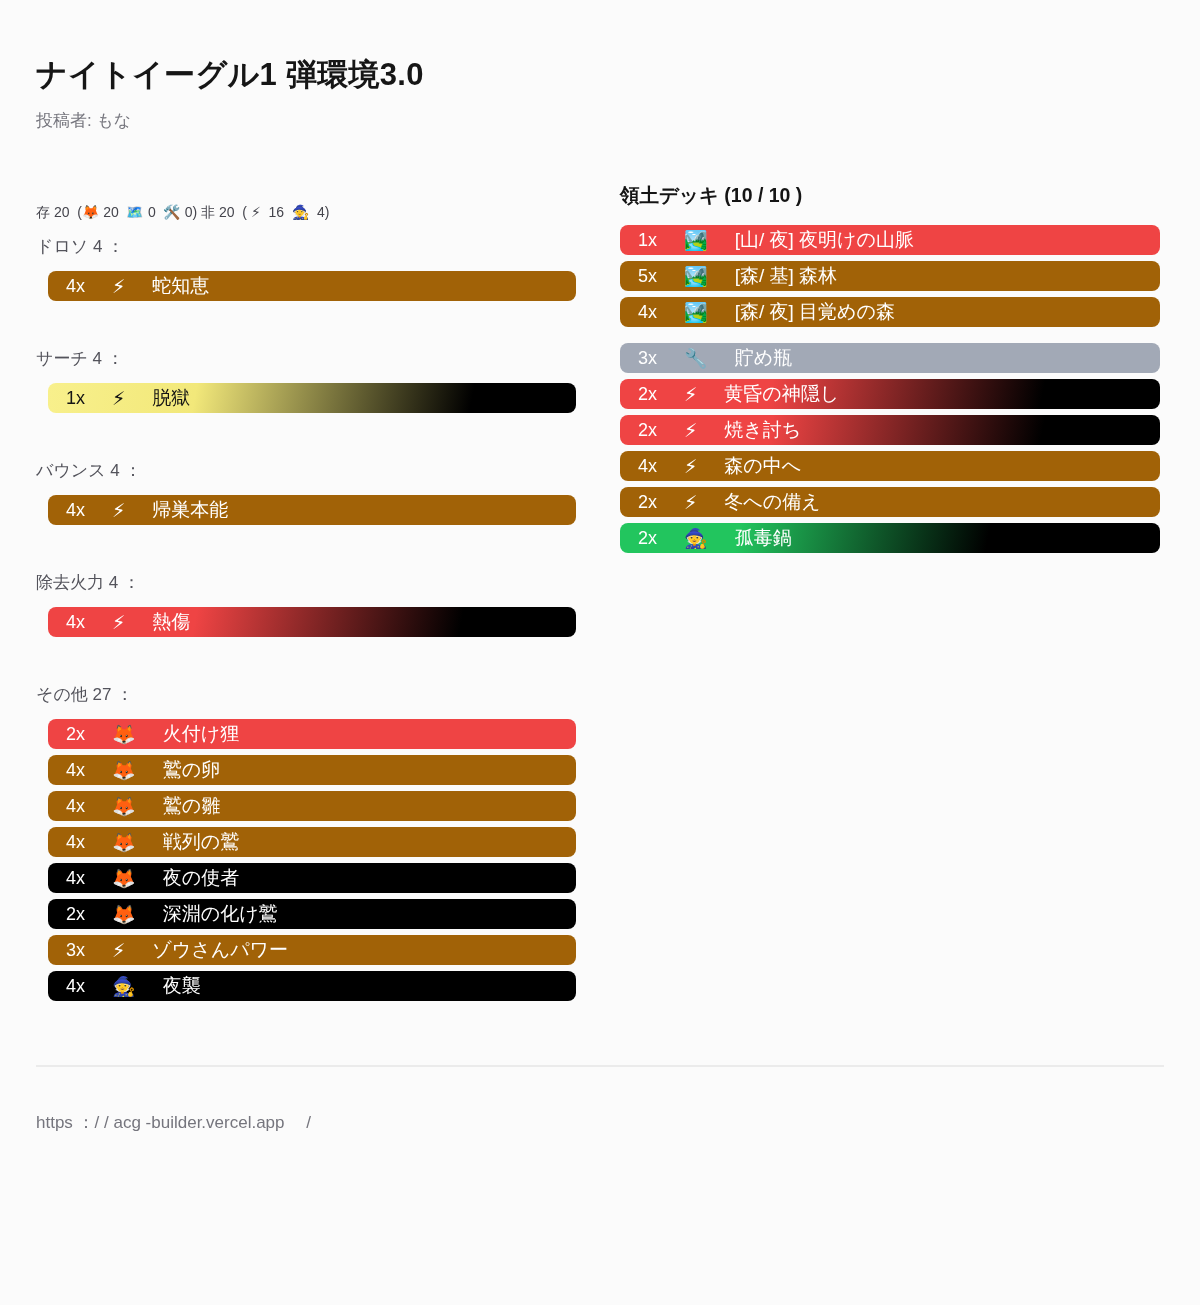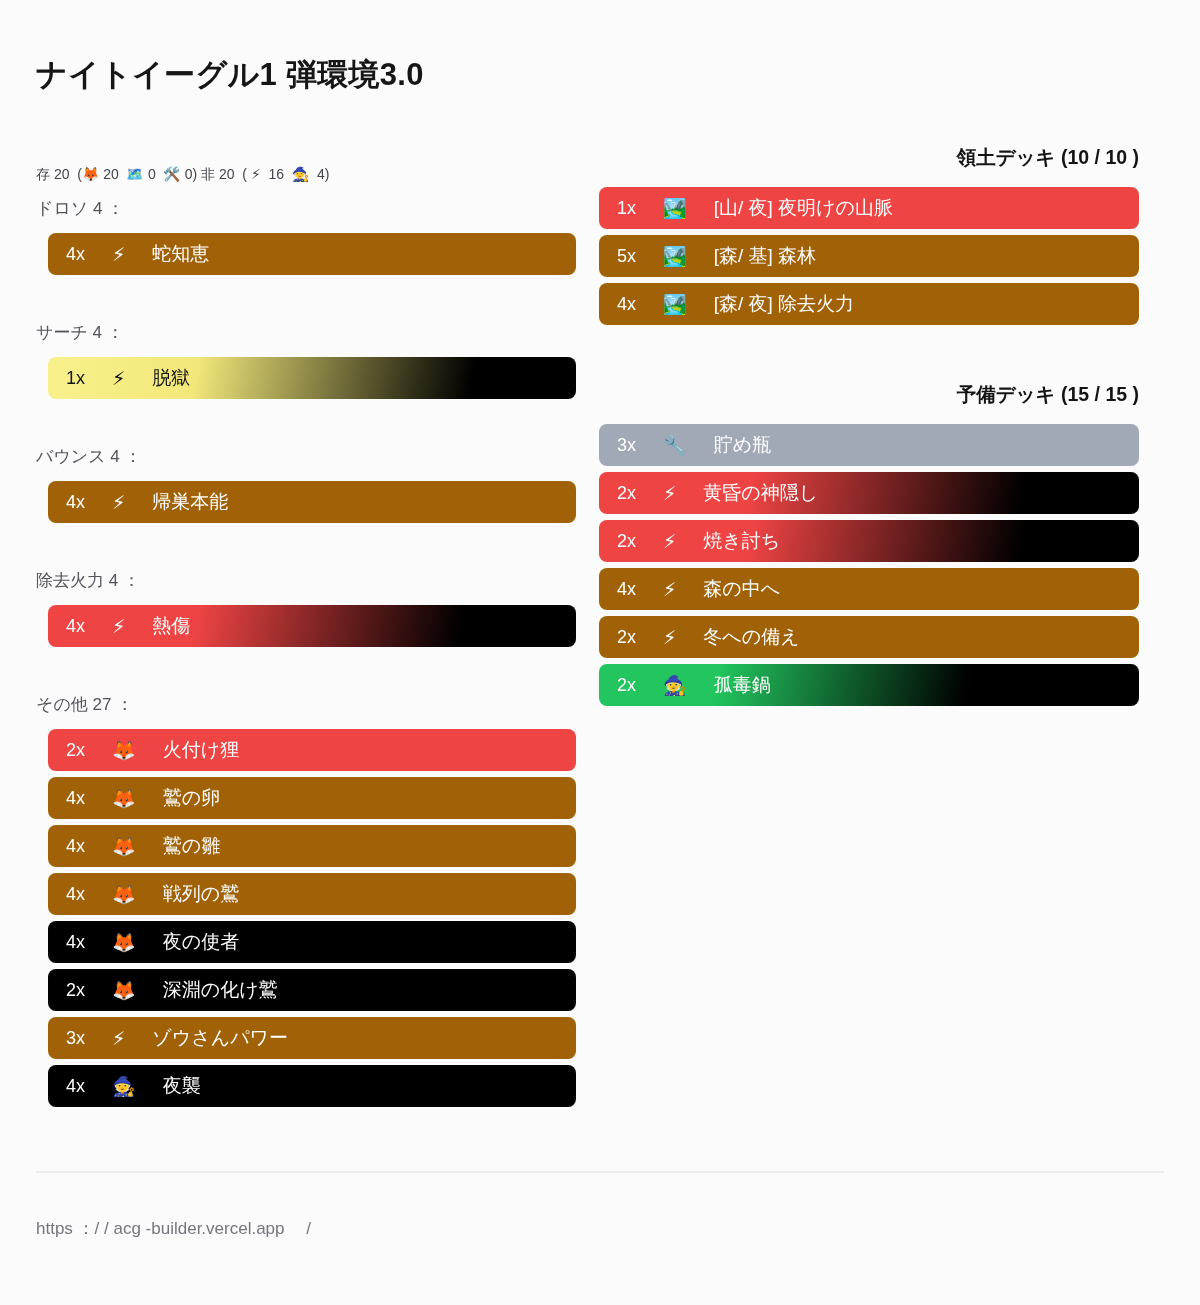--- a/index.html
+++ b/index.html
@@ -12,29 +12,29 @@
   }
   .page{padding:0 36px;box-sizing:border-box;}
   .title{
     margin:0;padding-top:56px;
     font-size:31px;line-height:38px;font-weight:700;color:#161616;
     letter-spacing:.3px;
   }
   .subtitle{margin-top:15px;font-size:17px;color:#75757d;}
   .columns{display:flex;margin-top:50px;}
   .col-left{width:540px;flex:0 0 540px;}
-  .col-right{width:540px;flex:0 0 540px;margin-left:23px;text-align:right;}
+  .col-right{width:540px;flex:0 0 540px;margin-left:44px;}
   .section-heading{margin:0;font-size:19.5px;font-weight:700;color:#141414;}
   .stats{margin-top:22px;font-size:14px;color:#44444c;white-space:pre-wrap;}
   .group:first-child{margin-top:13px;}
   .group + .group{margin-top:46px;}
   .group-label{font-size:17px;color:#53535b;margin-bottom:13px;white-space:pre-wrap;}
   .bars.indented{margin-left:12px;}
   .bar{
-    height:42px;border-radius:8px;margin-bottom:6px;
+    height:30px;border-radius:8px;margin-bottom:6px;
     display:flex;align-items:center;gap:27px;
     padding:0 18px;box-sizing:border-box;
     font-size:18px;color:#ffffff;
   }
   .bar .card-name{font-size:19px;white-space:pre-wrap;}
   .bar .card-icon{font-size:19px;line-height:1;}
   .bar.green{background:#a16207;}
   .bar.red{background:#ef4444;}
   .bar.black{background:#000000;}
   .bar.gray{background:#a2a9b6;}
@@ -49,20 +49,21 @@
   .divider{border:none;border-top:2px solid #ebebeb;margin:58px 0 0 0;}
   .footer{margin-top:44px;font-size:17px;color:#75757d;}
   .footer-url{white-space:pre-wrap;}
 </style>
 </head>
 <body>
 
 <div class="page">
 
   <h1 class="title">ナイトイーグル1 弾環境3.0</h1>
+  <div class="subtitle">投稿者: もな</div>
 
   <div class="columns">
 
     <div class="col-left">
       <div class="stats">存 20  (🦊 20  🗺️ 0  🛠️ 0) 非 20  ( ⚡  16  🧙  4)</div>
       <div id="main-groups">
           <div class="group">
             <div class="group-label">ドロソ 4 ：</div>
             <div class="bars indented">
               <div class="bar green">
@@ -159,25 +160,24 @@
             <span class="card-name">[山/ 夜] 夜明けの山脈</span>
           </div>
           <div class="bar green">
             <span class="card-count">5x</span>
             <span class="card-icon">🏞️</span>
             <span class="card-name">[森/ 基] 森林</span>
           </div>
           <div class="bar green">
             <span class="card-count">4x</span>
             <span class="card-icon">🏞️</span>
-            <span class="card-name">[森/ 夜] 除去火力</span>
+            <span class="card-name">[森/ 夜] 目覚めの森</span>
           </div>
         </div>
 
-      <h2 class="section-heading reserve-heading">予備デッキ (15 / 15 )</h2>
       <div id="reserve-bars" class="bars">
           <div class="bar gray">
             <span class="card-count">3x</span>
             <span class="card-icon">🔧</span>
             <span class="card-name">貯め瓶</span>
           </div>
           <div class="bar red-fade">
             <span class="card-count">2x</span>
             <span class="card-icon">⚡</span>
             <span class="card-name">黄昏の神隠し</span>

